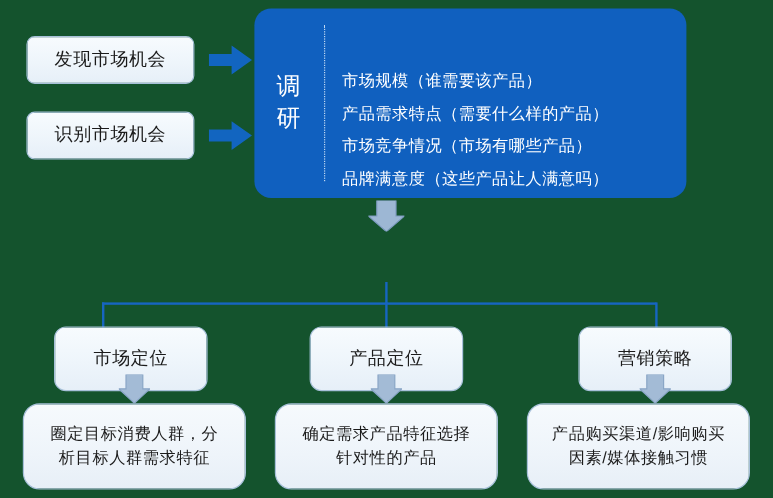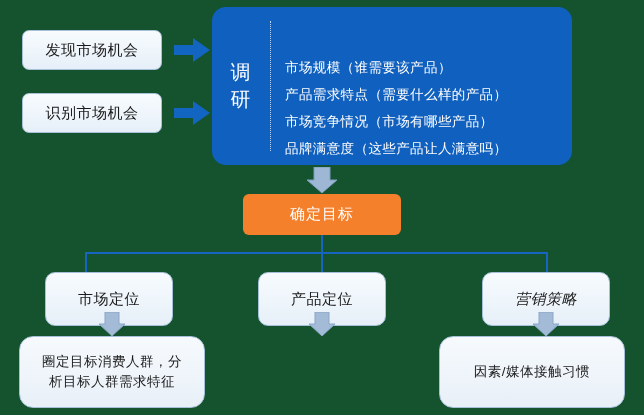--- a/index.html
+++ b/index.html
@@ -181,23 +181,20 @@
       <div class="ritem">产品需求特点（需要什么样的产品）</div>
       <div class="ritem">市场竞争情况（市场有哪些产品）</div>
       <div class="ritem">品牌满意度（这些产品让人满意吗）</div>
     </div>
   </div>
 
   <svg class="arrow-down-big" style="left:307px; top:167px;" viewBox="0 0 30 26">
     <polygon points="7,0 23,0 23,13 30,13 15,26 0,13 7,13" fill="#9db7d4" stroke="#7e9cc0" stroke-width="1"></polygon>
   </svg>
 
-  <div id="goal-box">
-    <span>确定目标</span>
-  </div>
 
   <div class="conn conn-v" style="left:321px; top:235px; height:18px;"></div>
   <div class="conn conn-h" style="left:85px; top:252px; width:462px;"></div>
   <div class="conn conn-v" style="left:85px; top:252px; height:21px;"></div>
   <div class="conn conn-v" style="left:321px; top:252px; height:21px;"></div>
   <div class="conn conn-v" style="left:546px; top:252px; height:21px;"></div>
 
   <div class="lightbox cat" style="left:45px; top:272px;">
     <span>市场定位</span>
   </div>
@@ -210,26 +207,33 @@
       <span>析目标人群需求特征</span>
     </div>
   </div>
 
   <div class="lightbox cat" style="left:258px; top:272px;text-align:right;">
     <span>产品定位</span>
   </div>
   <svg class="arrow-down" style="left:309px; top:312px;" viewBox="0 0 26 24">
     <polygon points="6,0 20,0 20,12 26,12 13,24 0,12 6,12" fill="#a3bbd6" stroke="#8aa6c6" stroke-width="1"></polygon>
   </svg>
-
-  <div class="lightbox cat" style="left:482px; top:272px;font-style:italic;">
+  <div class="lightbox soft desc" style="left:229px; top:336px;">
+    <div>
+      <span>确定需求产品特征选择</span>
+      <span>针对性的产品</span>
+    </div>
+  </div>
+
+  <div class="lightbox cat" style="left:482px; top:272px;">
     <span>营销策略</span>
   </div>
   <svg class="arrow-down" style="left:533px; top:312px;" viewBox="0 0 26 24">
     <polygon points="6,0 20,0 20,12 26,12 13,24 0,12 6,12" fill="#a3bbd6" stroke="#8aa6c6" stroke-width="1"></polygon>
   </svg>
   <div class="lightbox soft desc" style="left:439px; top:336px;">
     <div>
+      <span>产品购买渠道/影响购买</span>
       <span>因素/媒体接触习惯</span>
     </div>
   </div>
 
 </div>
 
 </body></html>

